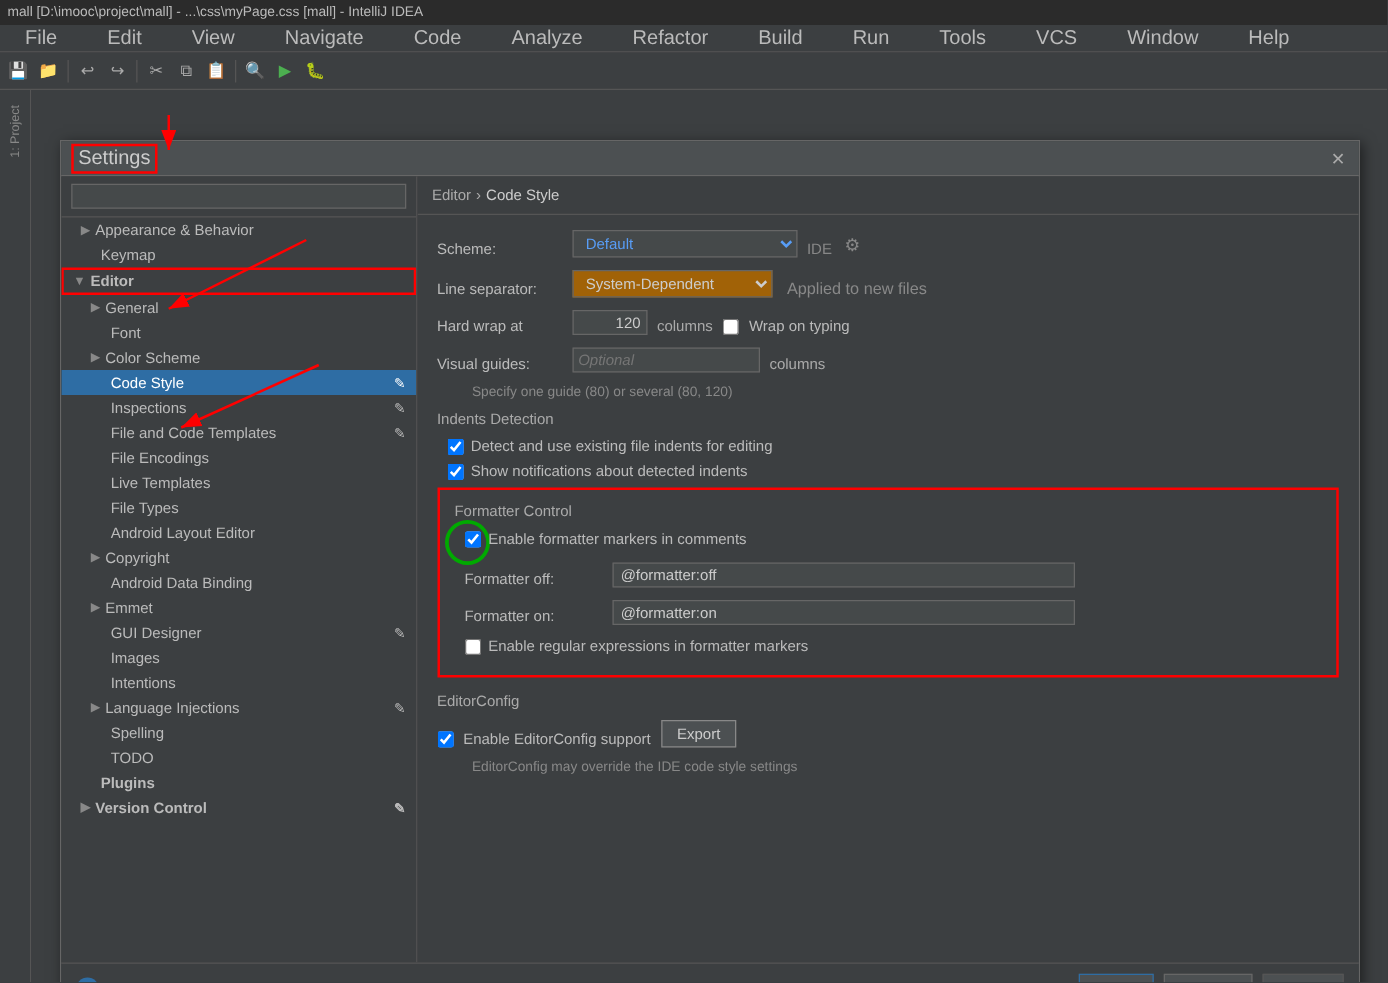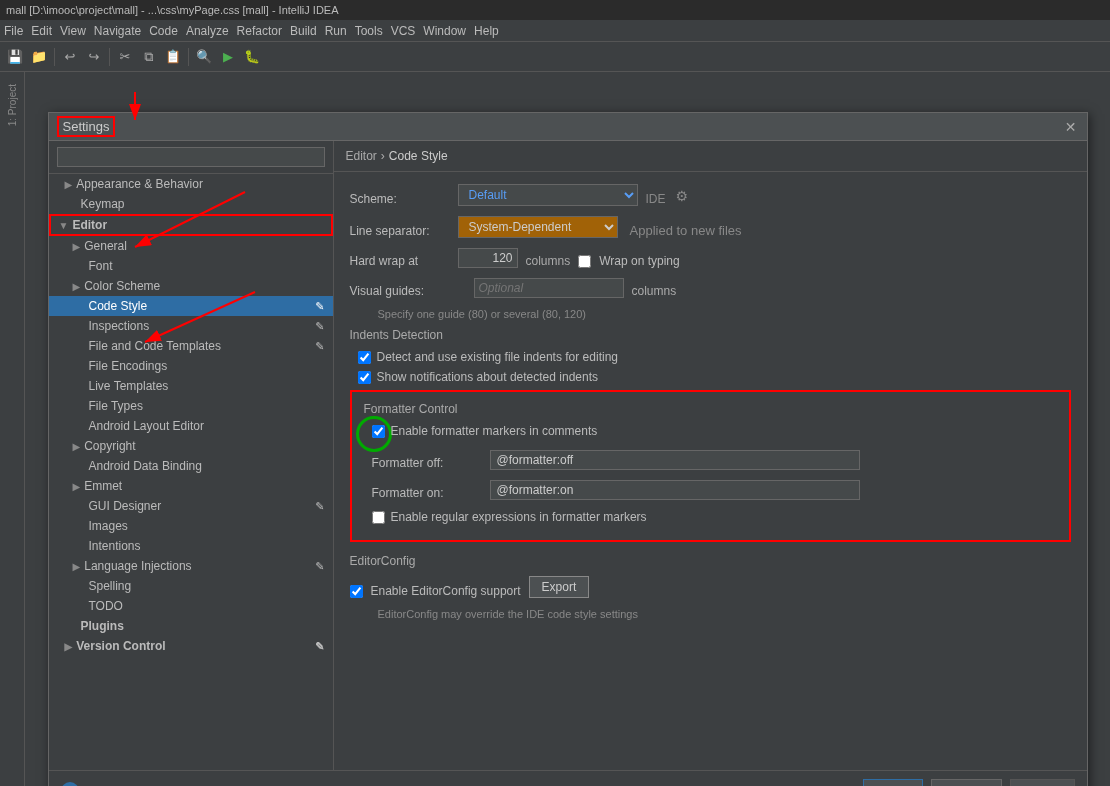--- a/index.html
+++ b/index.html
@@ -36,22 +36,22 @@
 
     .menu-bar {
       background: #3c3f41;
       display: flex;
       align-items: center;
       height: 22px;
       border-bottom: 1px solid #555;
     }
     .menu-bar span {
       color: #bbbbbb;
-      padding: 2px 4px;
-      font-size: 12px;
+      padding: 2px 20px;
+      font-size: 16px;
       cursor: pointer;
     }
 
     .toolbar {
       background: #3c3f41;
       height: 30px;
       border-bottom: 1px solid #555;
       display: flex;
       align-items: center;
       padding: 0 4px;
@@ -119,21 +119,21 @@
       color: #aaa;
       cursor: pointer;
       display: flex; align-items: center; justify-content: center;
       font-size: 14px;
     }
     
     .settings-title-highlight {
       border: 2px solid red;
       padding: 1px 4px;
       color: #ccc;
-      font-size: 13px;
+      font-size: 16px;
     }
 
     .dialog-body {
       display: flex;
       flex: 1;
       overflow: hidden;
     }
 
     
     .tree-panel {
@@ -252,21 +252,20 @@
     }
 
     .optional-input {
       background: #45494a;
       border: 1px solid #666;
       color: #888;
       padding: 2px 4px;
       font-size: 12px;
       width: 150px;
       font-style: italic;
-      margin-left: 16px;
     }
 
     .unit-label {
       color: #aaa;
       font-size: 12px;
     }
 
     .checkbox-row {
       display: flex;
       align-items: center;

